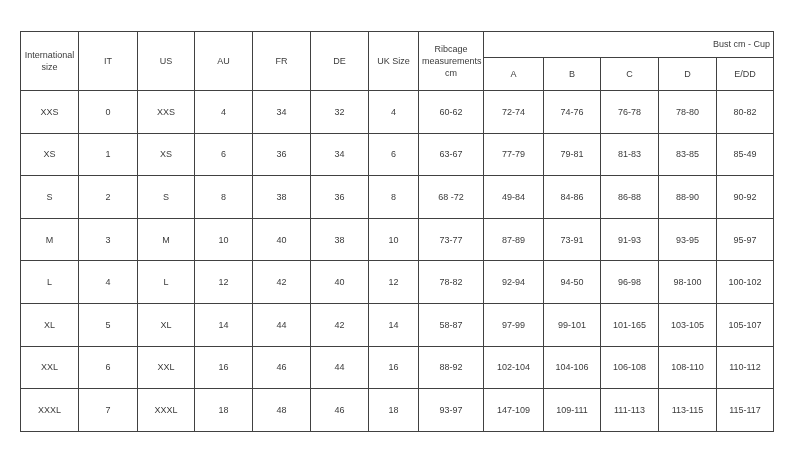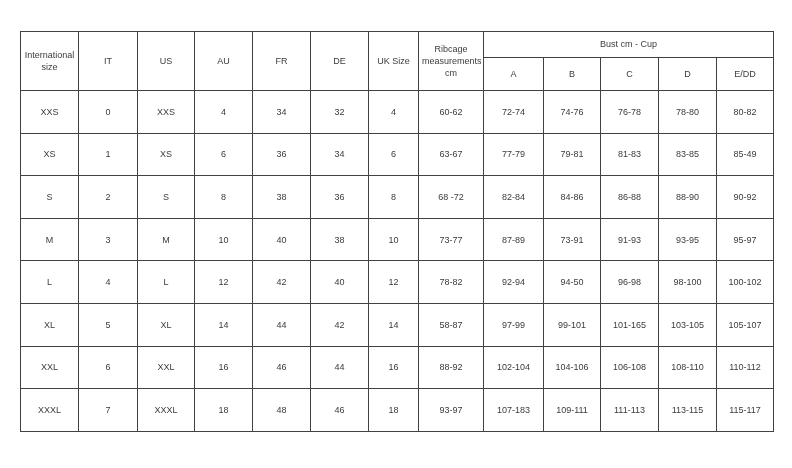--- a/index.html
+++ b/index.html
@@ -23,21 +23,21 @@
     border: 1px solid #414141;
     text-align: center;
     vertical-align: middle;
     font-size: 9px;
     font-weight: 400;
     color: #3b3b3b;
     line-height: 1.35;
     padding: 1px 3px;
     overflow: hidden;
   }
-  tr.header-top th.group-head { height: 26px; }
+  tr.header-top th.group-head { height: 26px; text-align: right; }
   tr.header-sub th { height: 33px; }
   tbody tr { height: 42.6px; }
 
   
   col.c-int  { width: 58px; }
   col.c-it   { width: 59px; }
   col.c-us   { width: 57px; }
   col.c-au   { width: 58px; }
   col.c-fr   { width: 58px; }
   col.c-de   { width: 58px; }
@@ -121,21 +121,21 @@
       </tr>
       <tr>
         <td>S</td>
         <td>2</td>
         <td>S</td>
         <td>8</td>
         <td>38</td>
         <td>36</td>
         <td>8</td>
         <td>68 -72</td>
-        <td>82-84</td>
+        <td>49-84</td>
         <td>84-86</td>
         <td>86-88</td>
         <td>88-90</td>
         <td>90-92</td>
       </tr>
       <tr>
         <td>M</td>
         <td>3</td>
         <td>M</td>
         <td>10</td>
@@ -196,20 +196,20 @@
       </tr>
       <tr>
         <td>XXXL</td>
         <td>7</td>
         <td>XXXL</td>
         <td>18</td>
         <td>48</td>
         <td>46</td>
         <td>18</td>
         <td>93-97</td>
-        <td>107-183</td>
+        <td>147-109</td>
         <td>109-111</td>
         <td>111-113</td>
         <td>113-115</td>
         <td>115-117</td>
       </tr>
     </tbody>
 </table>
 
 </body></html>

